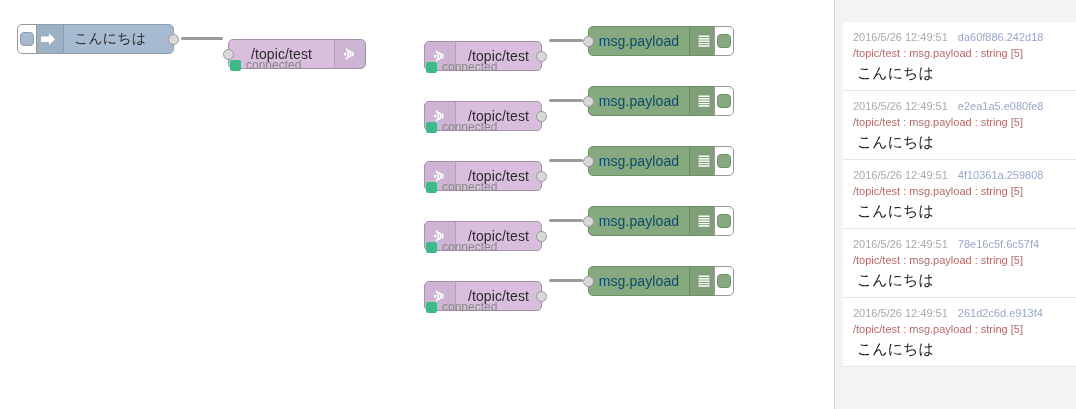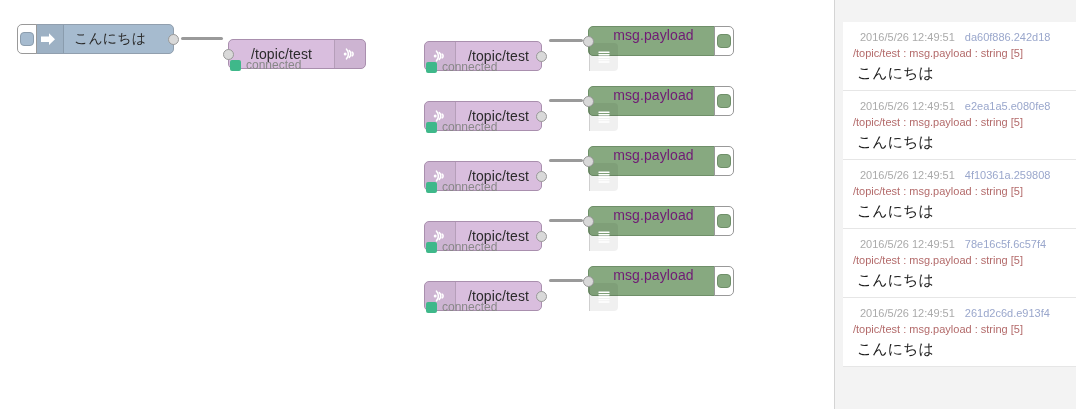--- a/index.html
+++ b/index.html
@@ -88,22 +88,21 @@
   .node.mqtt.out .icon-box {
     border-right: none;
     border-left: 1px solid rgba(0,0,0,0.12);
     border-radius: 0 4px 4px 0;
   }
 
   
   .node.debug {
     background: #87a980;
     border-color: #6f8f69;
-    color: #701a75;
-    flex-direction: column;
+    color: #0c4a6e;
   }
   .node.debug .icon-box {
     width: 28px;
     flex: 0 0 28px;
     display: flex;
     align-items: center;
     justify-content: center;
     background: rgba(0,0,0,0.06);
     border-left: 1px solid rgba(0,0,0,0.14);
     border-radius: 0 4px 4px 0;
@@ -233,21 +232,20 @@
     padding: 7px 10px 6px 10px;
     box-sizing: border-box;
   }
   .debug-meta {
     font-size: 11px;
     color: #aaaaaa;
     display: flex;
     gap: 10px;
     line-height: 16px;
     white-space: nowrap;
-    margin-left: 7px;
   }
   .debug-meta .nodeid {
     color: #9aa7cc;
   }
   .debug-topic {
     font-size: 11px;
     color: #b36a6a;
     line-height: 17px;
     white-space: nowrap;
   }

